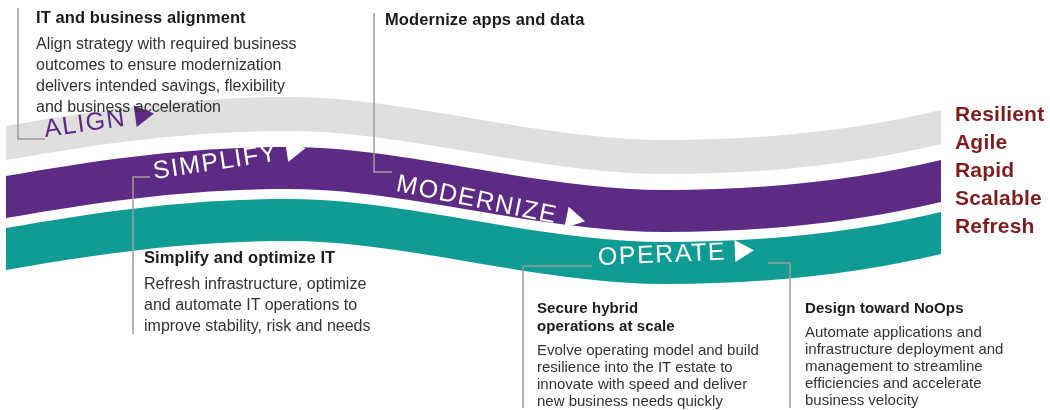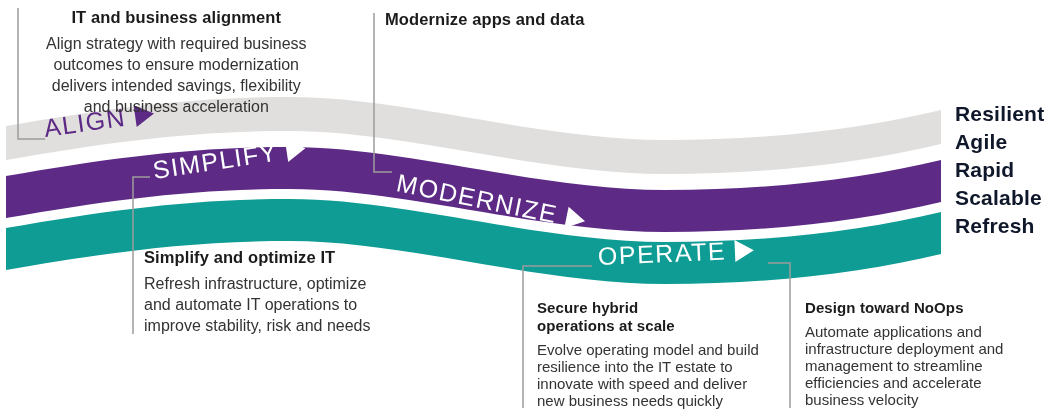--- a/index.html
+++ b/index.html
@@ -35,21 +35,21 @@
   }
   .lbl-align{left:44px;top:116px;transform:rotate(-8deg);color:#5d2a85;}
   .lbl-align .tri{border-left-color:#5d2a85;}
   .lbl-simplify{left:153px;top:158px;transform:rotate(-8.5deg);color:#fff;}
   .lbl-modernize{left:397px;top:170px;transform:rotate(11.5deg);color:#fff;}
   .lbl-operate{left:598px;top:244px;transform:rotate(-2.5deg);color:#fff;}
 
   
   .outcomes{position:absolute;left:955px;top:100px;}
   .outcomes .outcome{
-    font-size:21px;font-weight:700;color:#0f172a;line-height:28px;letter-spacing:0.2px;
+    font-size:21px;font-weight:700;color:#7f1d1d;line-height:28px;letter-spacing:0.2px;
   }
 </style>
 </head>
 <body>
 
 <div class="stage">
 
   <svg width="1050" height="410" viewBox="0 0 1050 410">
     <path fill="#E1DFDE" d="M 6 126 C 110 108, 190 97, 290 97 C 405 97, 540 140, 665 140 C 775 140, 865 128, 941 110 L 941 144 C 865 162, 775 174, 665 174 C 540 174, 405 131, 290 131 C 190 131, 110 142, 6 160 Z"></path>
     <path fill="#5D2A85" d="M 6 176 C 110 158, 190 147, 290 147 C 405 147, 540 190, 665 190 C 775 190, 865 178, 941 160 L 941 202 C 865 220, 775 232, 665 232 C 540 232, 405 189, 290 189 C 190 189, 110 200, 6 218 Z"></path>
@@ -72,21 +72,21 @@
   </div>
   <div class="stage-label lbl-modernize">
     <span>MODERNIZE</span>
     <span class="tri"></span>
   </div>
   <div class="stage-label lbl-operate">
     <span>OPERATE</span>
     <span class="tri"></span>
   </div>
 
-  <div class="callout" style="left:46px;top:8px;text-align:center;">
+  <div class="callout" style="left:36px;top:8px;">
     <h3 class="co-title">IT and business alignment</h3>
     <p class="co-body">Align strategy with required business
 outcomes to ensure modernization
 delivers intended savings, flexibility
 and business acceleration</p>
   </div>
   <div class="callout" style="left:385px;top:10px;">
     <h3 class="co-title">Modernize apps and data</h3>
   </div>
   <div class="callout" style="left:144px;top:248px;">

